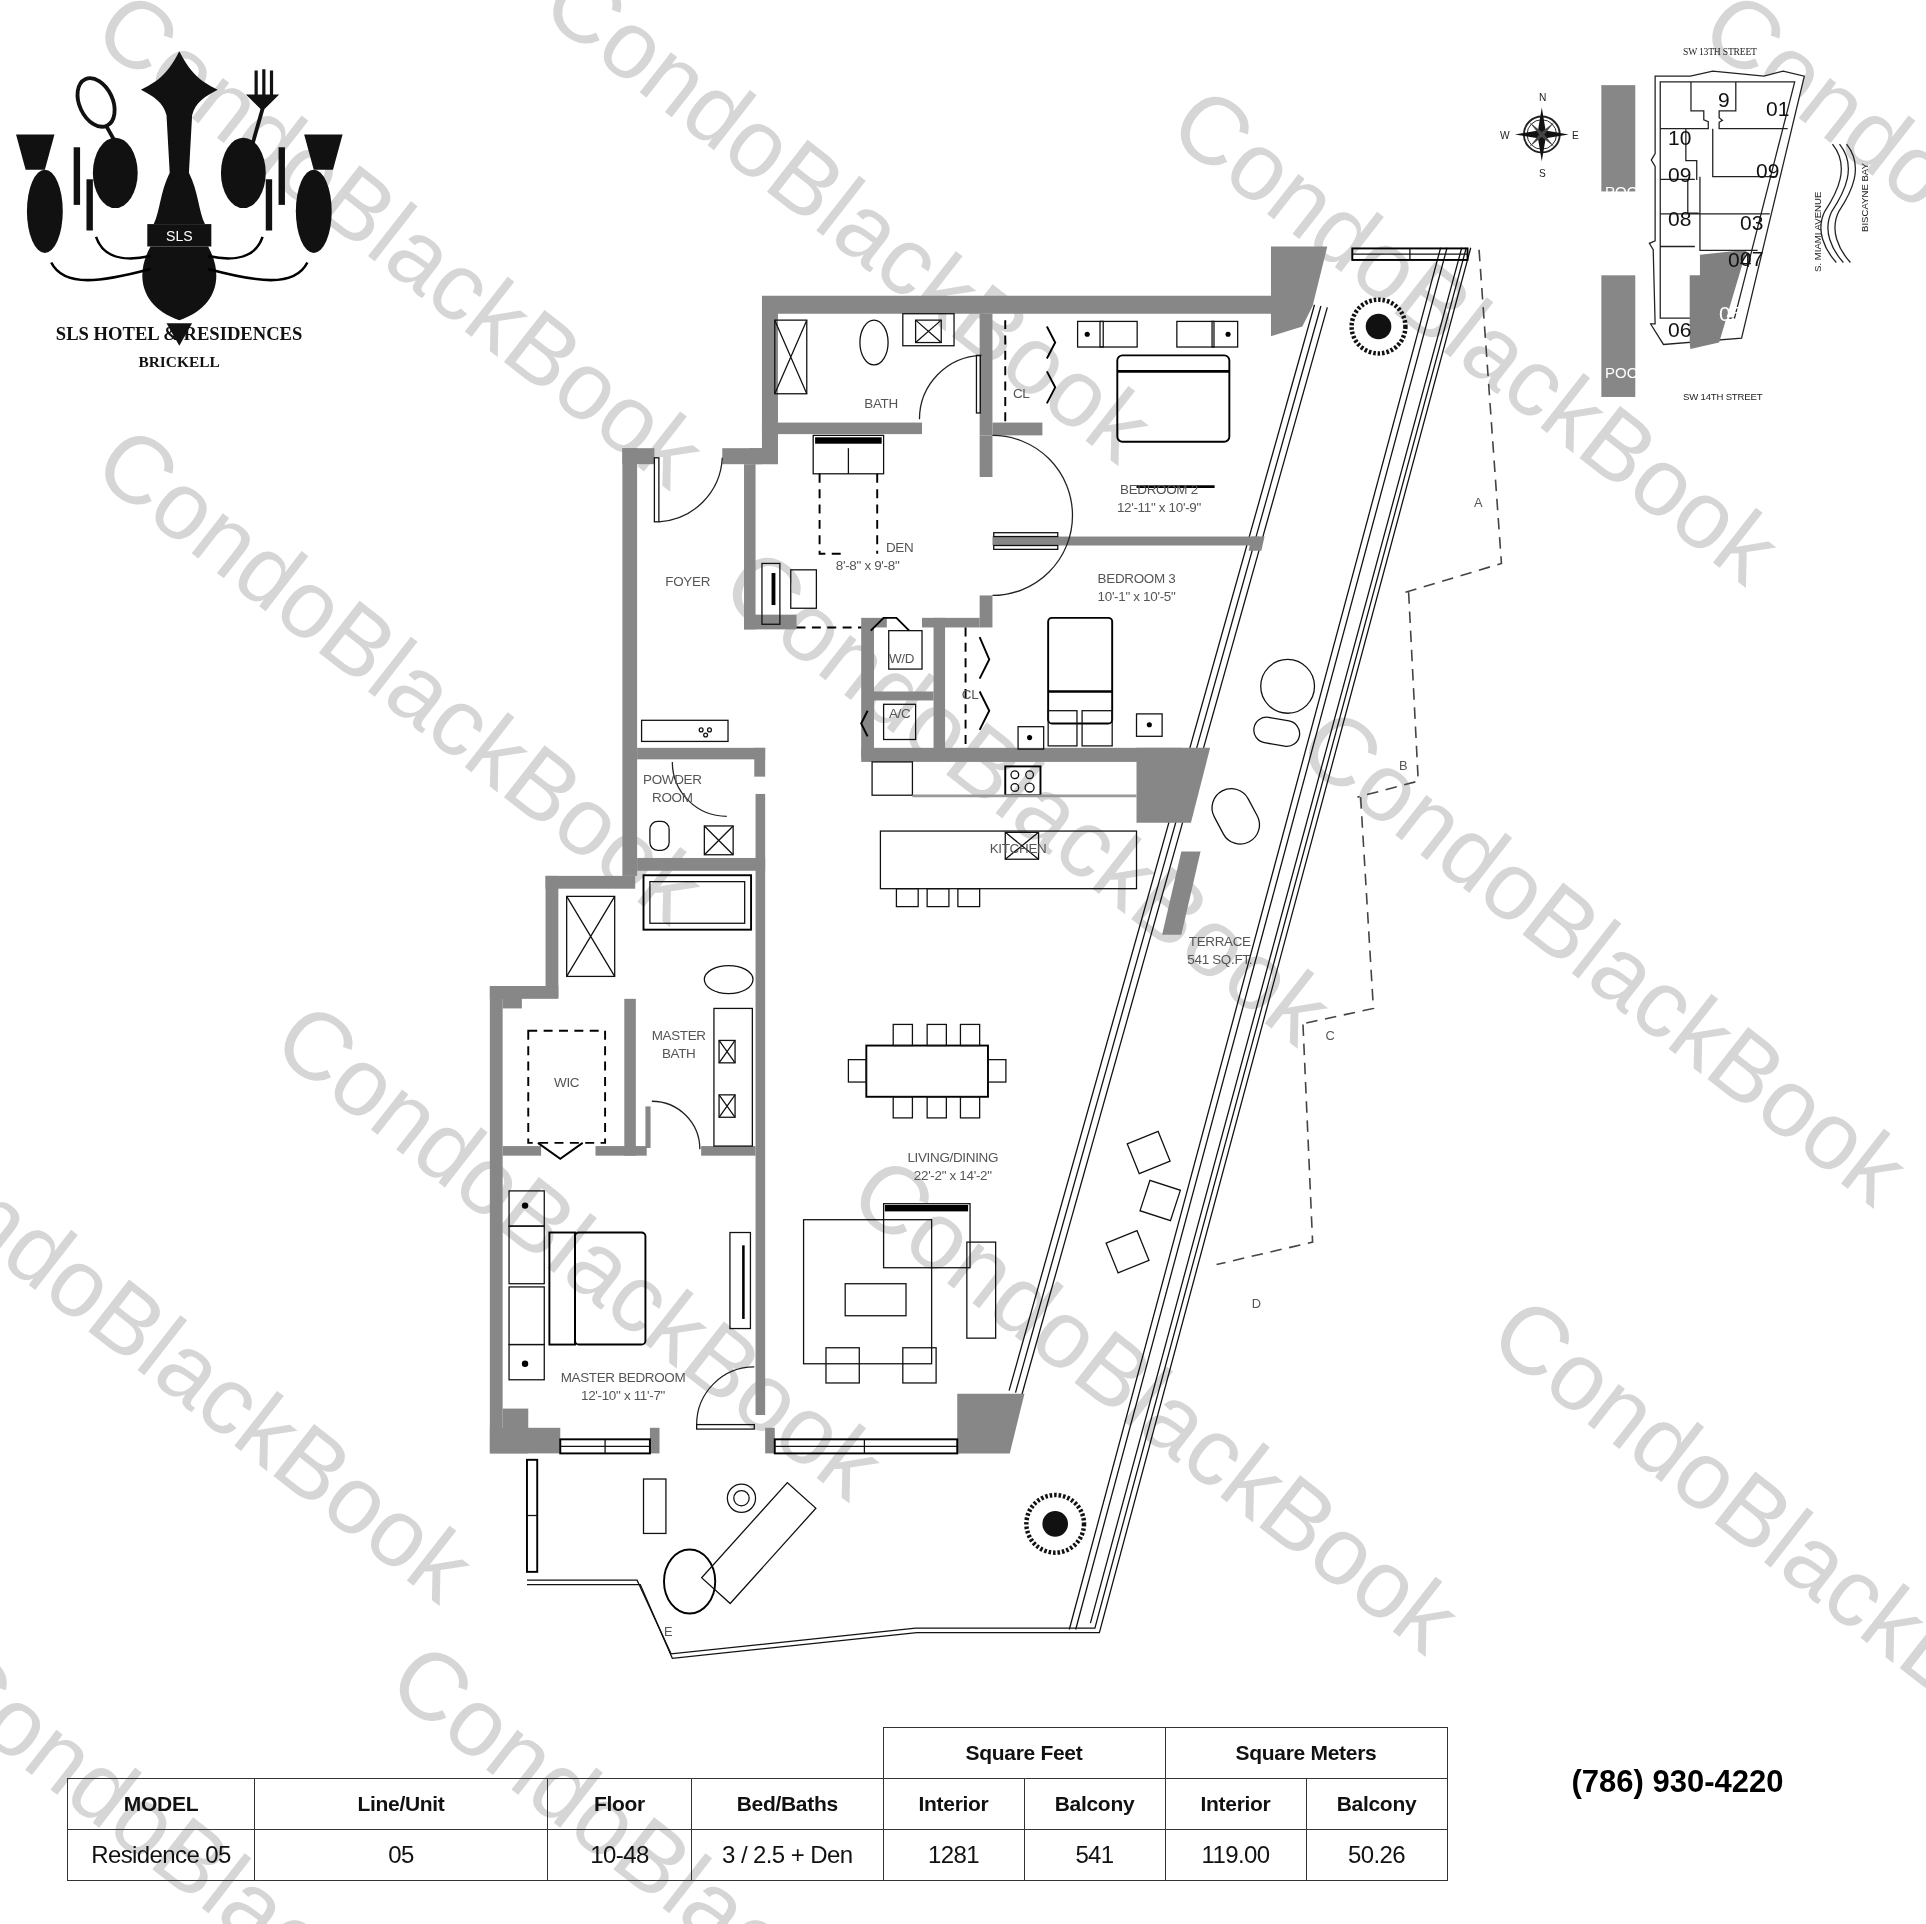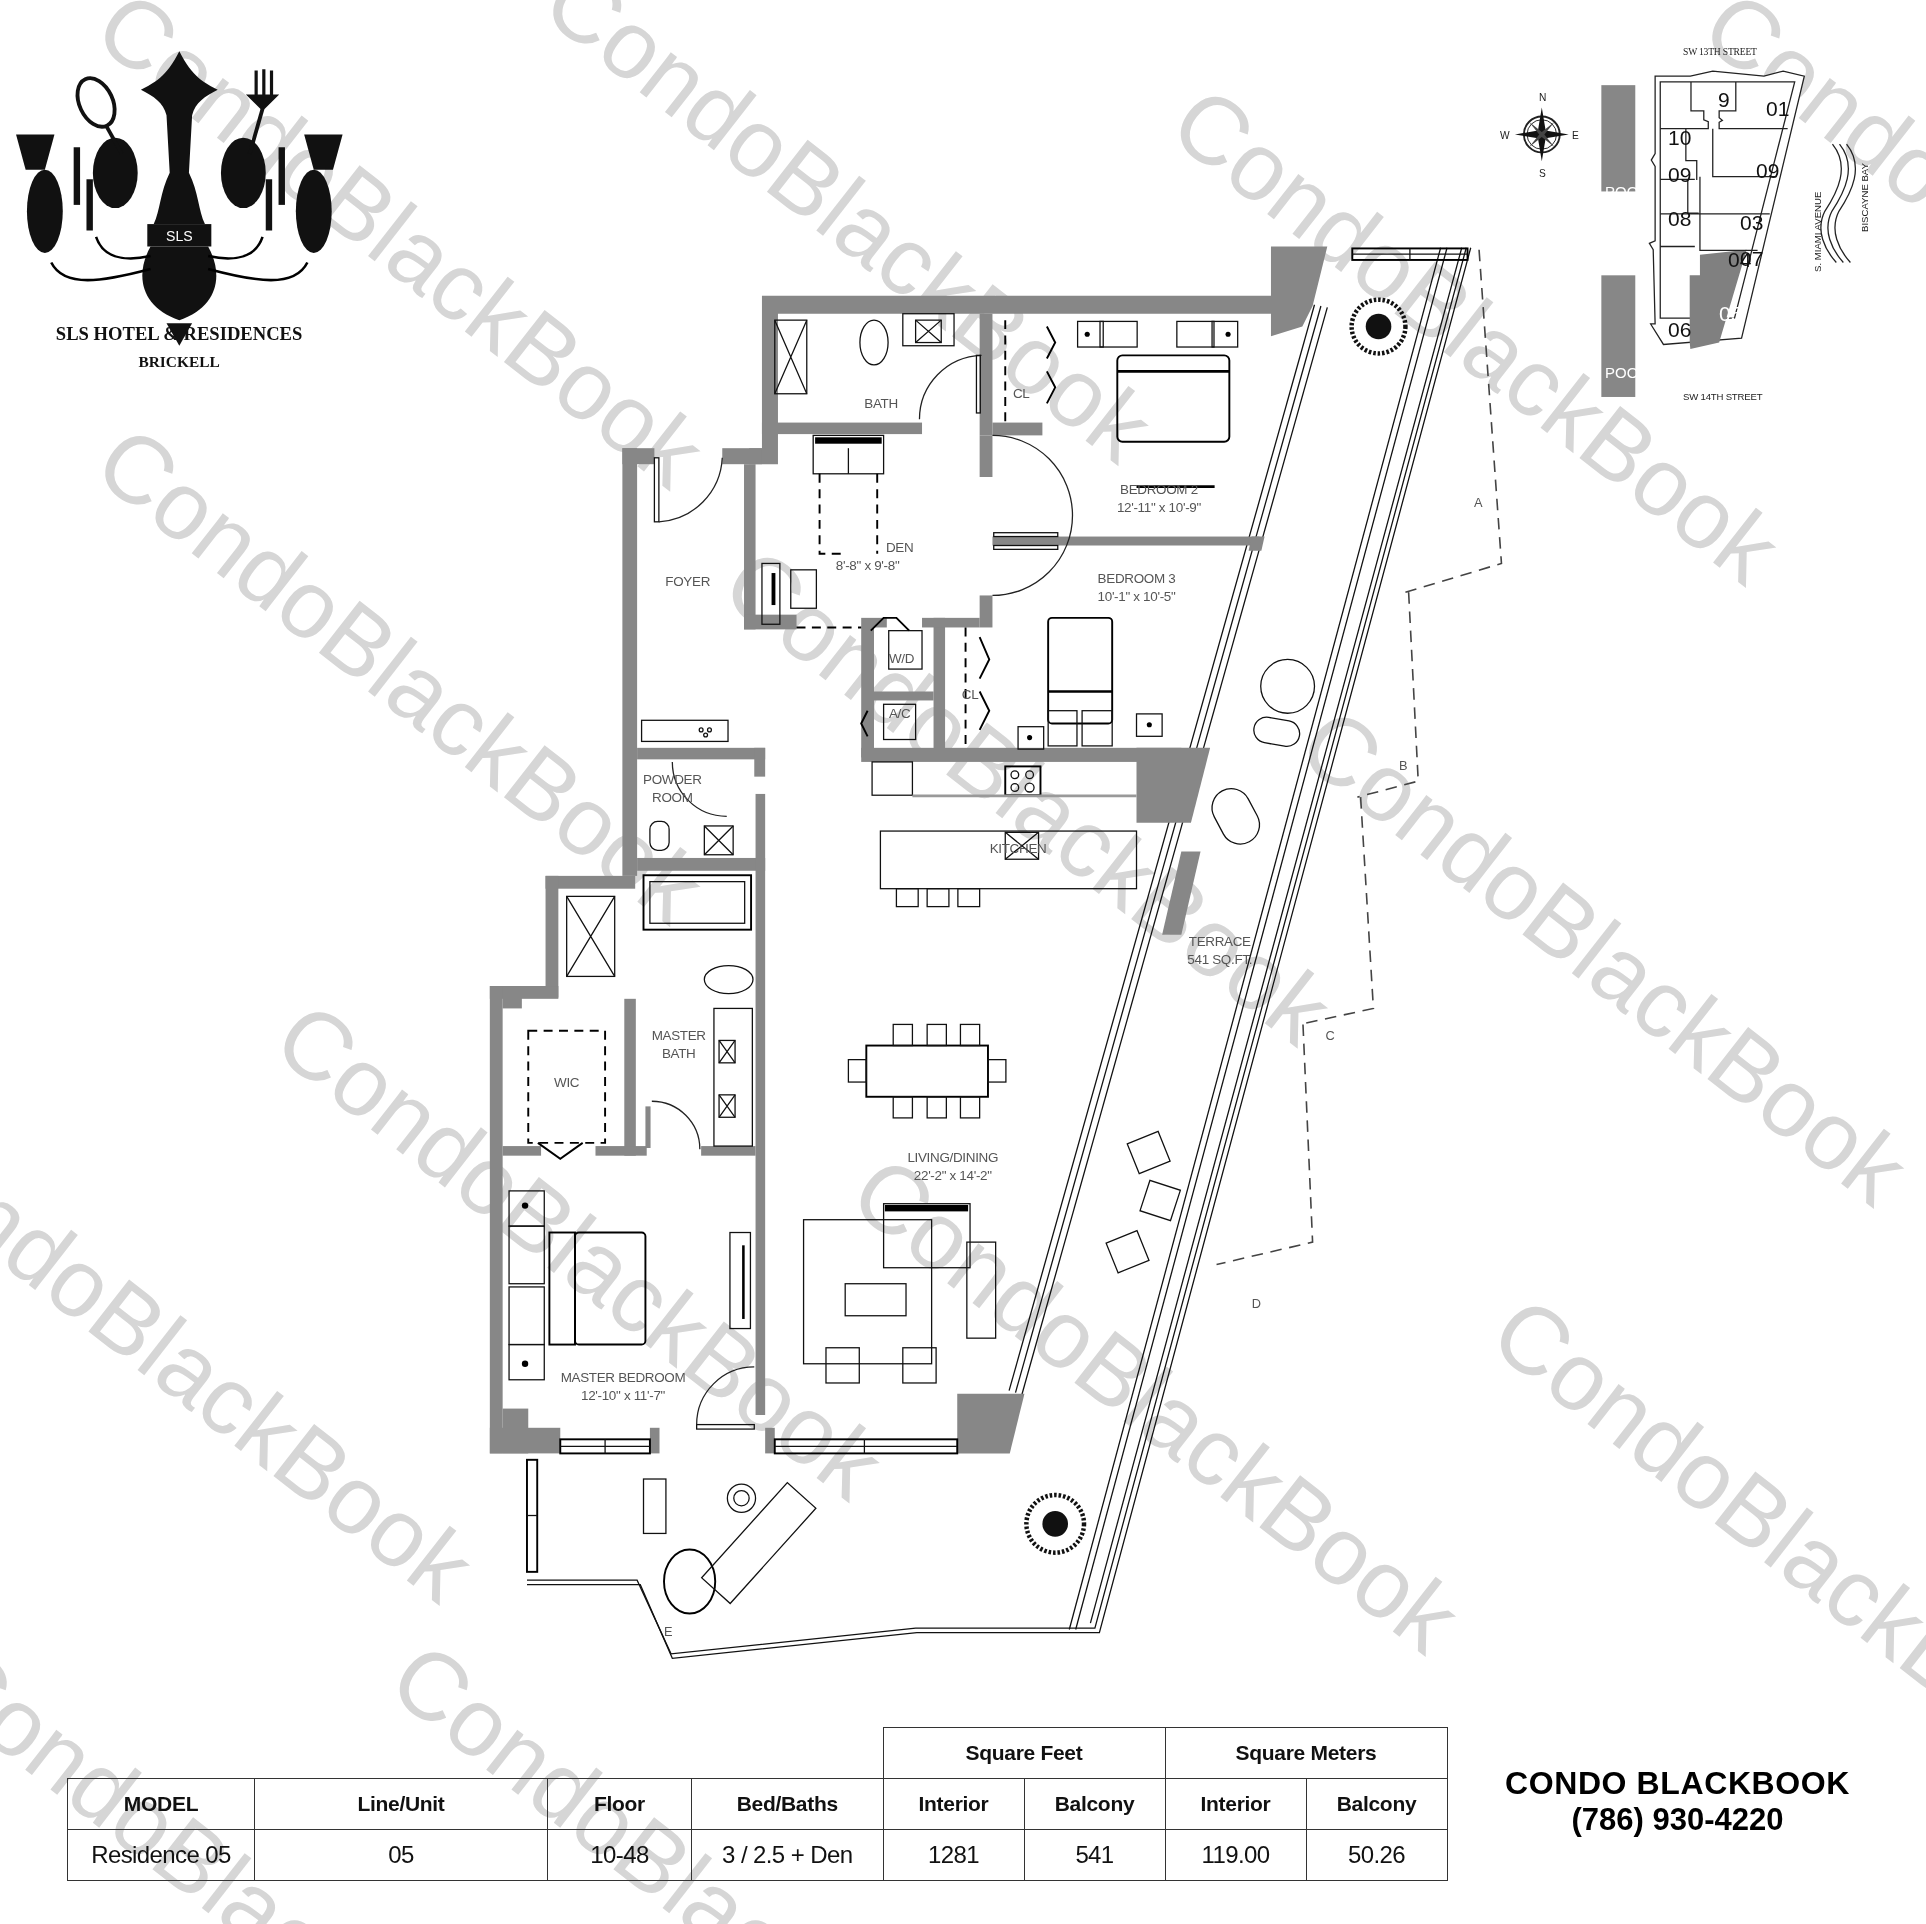--- a/index.html
+++ b/index.html
@@ -470,19 +470,15 @@
     <td>3 / 2.5 + Den</td>
     <td>1281</td>
     <td>541</td>
     <td>119.00</td>
     <td>50.26</td>
   </tr>
 </tbody>
   </table>
 
 <div id="brand">
-  <div id="brand-name">
-    <span>CONDO</span>
-    <span class="light">BLACKBOOK</span>
-  </div>
   <div id="brand-phone">(786) 930-4220</div>
 </div>
 
 
 </body></html>

